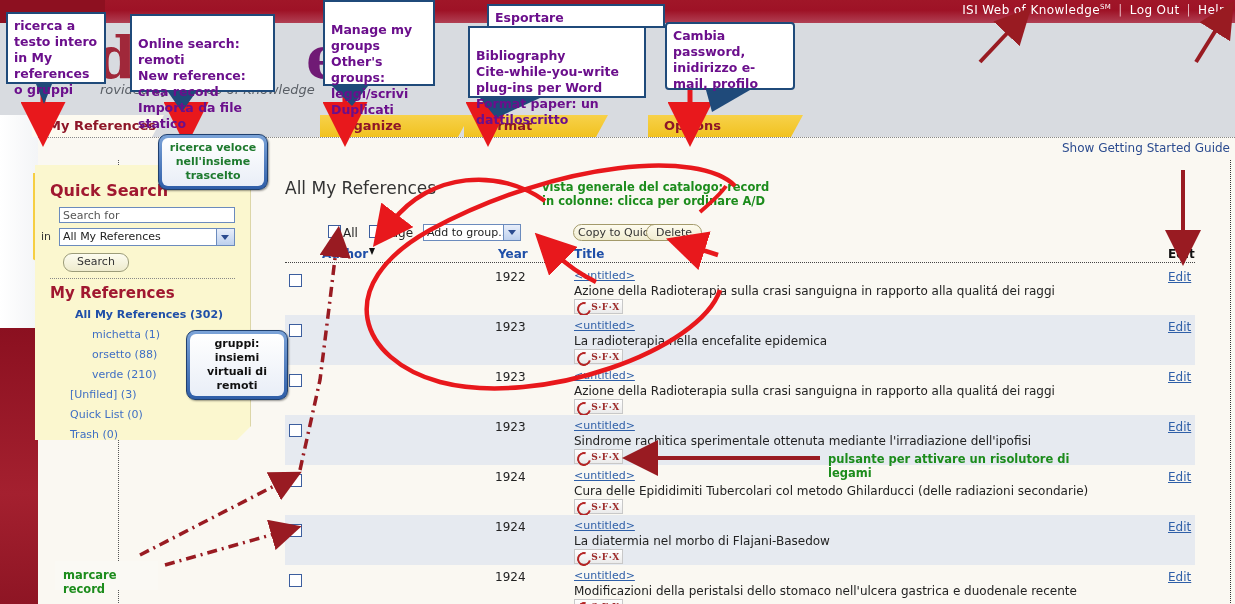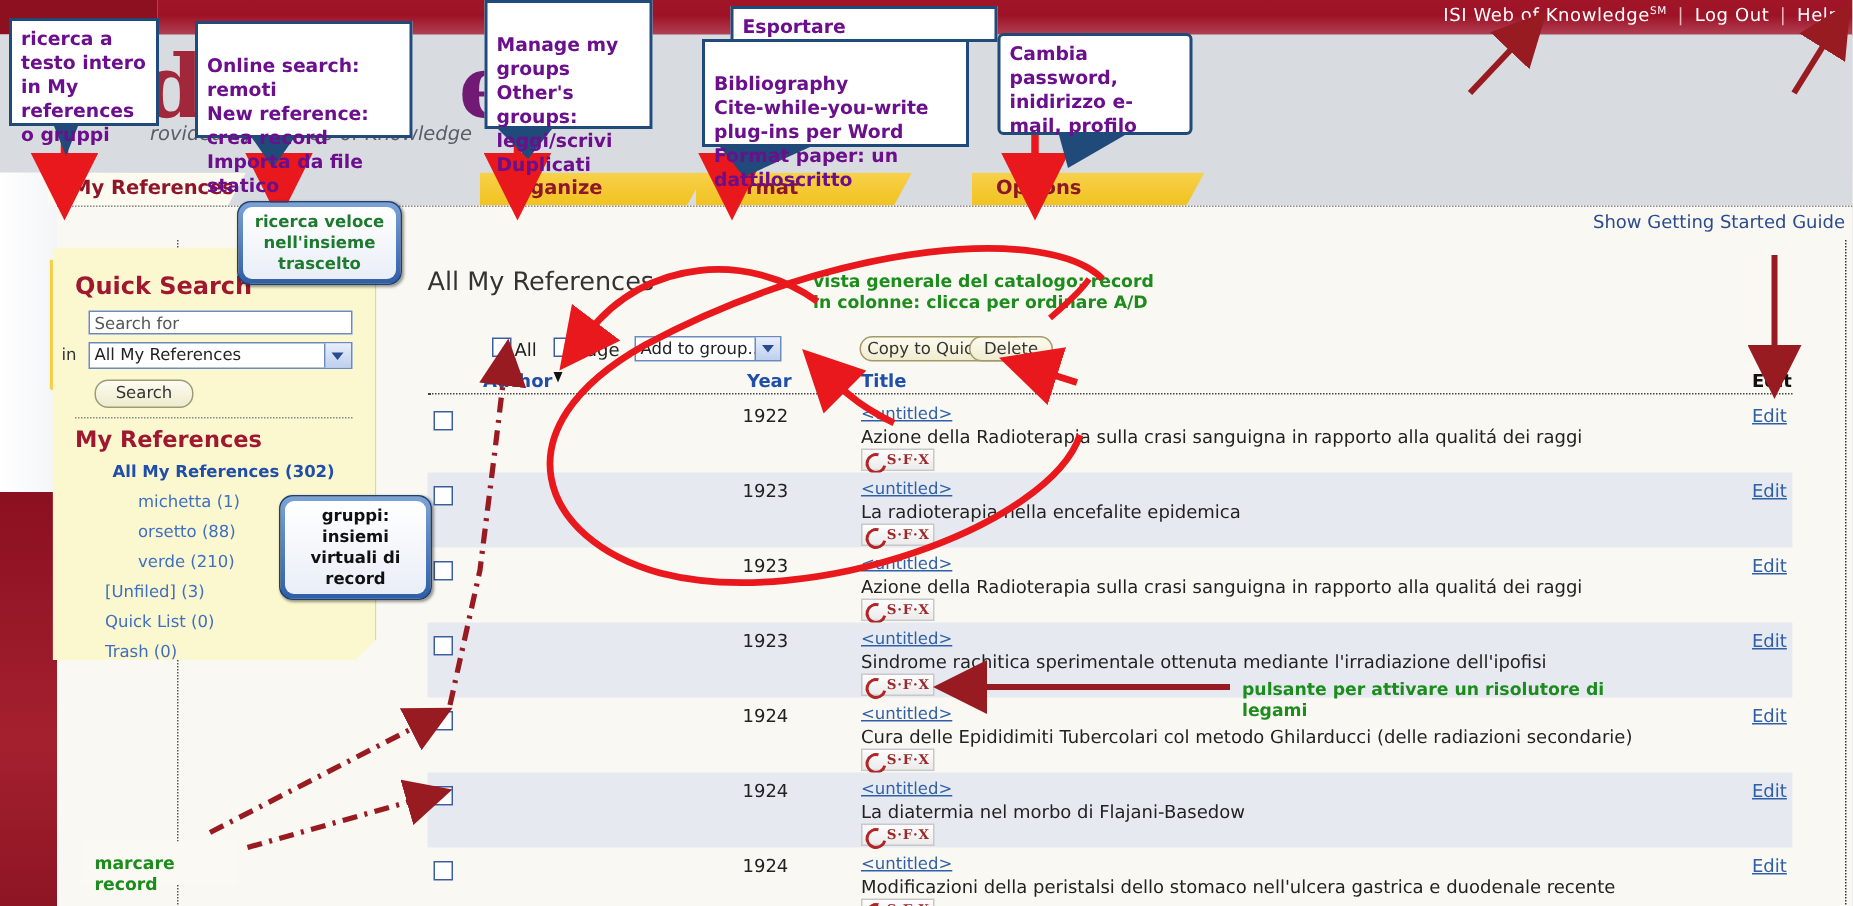--- a/index.html
+++ b/index.html
@@ -475,18 +475,18 @@
   <path d="M168,92 L196,92 L182,112 z" fill="#1f4a7a"></path>
   <path d="M332,86 L368,86 L352,106 z" fill="#1f4a7a"></path>
   <path d="M480,98 L540,98 L496,118 z" fill="#1f4a7a"></path>
   <path d="M706,90 L750,90 L712,112 z" fill="#1f4a7a"></path>
 </svg>
 
 <div class="bluecall" style="left:158px;top:134px;width:102px;">
   <div class="inner">ricerca veloce nell'insieme trascelto</div>
 </div>
 <div class="bluecall dark" style="left:186px;top:330px;width:94px;">
-  <div class="inner">gruppi: insiemi virtuali di record</div>
+  <div class="inner">gruppi: insiemi virtuali di remoti</div>
 </div>
 <svg class="overlay" viewBox="0 0 1235 604" style="z-index:44;">
   <path d="M196,172 L228,172 L202,188 z" fill="#2f5ea8"></path>
   <path d="M216,378 L246,378 L222,392 z" fill="#2f5ea8"></path>
 </svg>
 
 </body></html>

